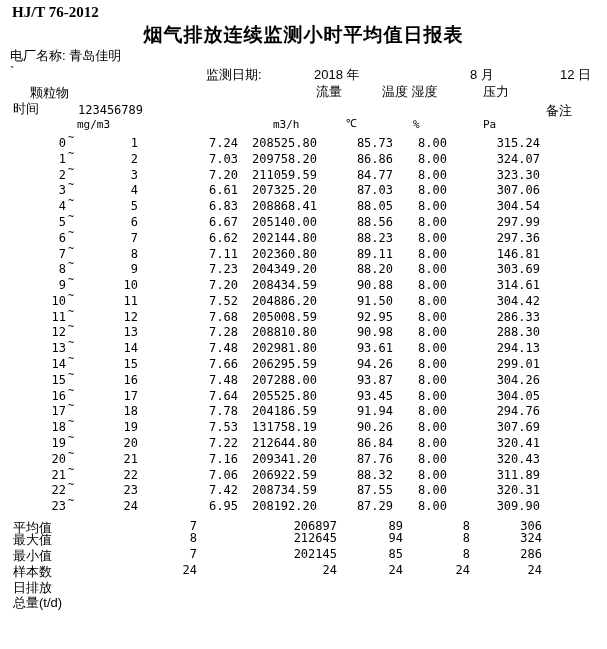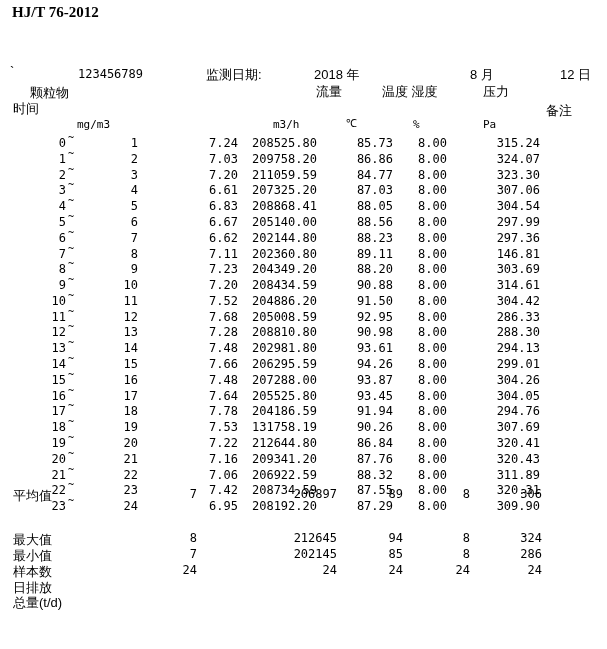--- a/index.html
+++ b/index.html
@@ -20,21 +20,21 @@
     font-weight: bold; font-size: 15px;
   }
   .title {
     left: 0; top: 22px; width: 607px;
     text-align: center;
     font-weight: bold; font-size: 19px;
     letter-spacing: 1px;
   }
   .lbl { font-size: 13px; }
   .unit { font-size: 11px; font-family: "DejaVu Sans Mono", monospace; }
-  .num  { font-family: "DejaVu Sans Mono", monospace; font-size: 12px; }
+  .num  { font-family: "DejaVu Sans Mono", monospace; font-size: 12px; margin-top: 36px; }
   .data-row, .sum-row { position: absolute; left: 0; width: 607px; height: 16px; }
   .cell { position: absolute; top: 0; text-align: right;
           font-family: "DejaVu Sans Mono", monospace; font-size: 12px; }
   .c-start { left: 16px;  width: 50px; }
   .c-tilde { left: 68px;  width: 12px; top: -4px; font-size: 10px; text-align: left; }
   .c-end   { left: 88px;  width: 50px; }
   .c-pm    { left: 173px; width: 65px; }
   .c-flow  { left: 222px; width: 95px; }
   .c-temp  { left: 328px; width: 65px; }
   .c-humid { left: 382px; width: 65px; }
@@ -46,21 +46,23 @@
   .s-temp  { left: 338px; width: 65px; }
   .s-humid { left: 405px; width: 65px; }
   .s-press { left: 477px; width: 65px; }
 </style>
 </head>
 <body>
 
 <div id="page">
 
   <div class="abs std">HJ/T 76-2012</div>
-
+  <div class="abs title">烟气排放连续监测小时平均值日报表</div>
+
+  <div class="abs lbl" style="left:10px; top:47px;">电厂名称: 青岛佳明</div>
 
   <div class="abs lbl" style="left:10px; top:64px;">`</div>
   <div class="abs num" style="left:78px; top:67px;">123456789</div>
   <div class="abs lbl" style="left:206px; top:66px;">监测日期:</div>
   <div class="abs lbl" style="left:314px; top:66px;">2018 年</div>
   <div class="abs lbl" style="left:470px; top:66px;">8 月</div>
   <div class="abs lbl" style="left:560px; top:66px;">12 日</div>
 
   <div class="abs lbl" style="left:30px; top:84px;">颗粒物</div>
   <div class="abs lbl" style="left:316px; top:83px;">流量</div>
@@ -311,21 +313,21 @@
     <span class="cell c-tilde">~</span>
     <span class="cell c-end">24</span>
     <span class="cell c-pm">6.95</span>
     <span class="cell c-flow">208192.20</span>
     <span class="cell c-temp">87.29</span>
     <span class="cell c-humid">8.00</span>
     <span class="cell c-press">309.90</span>
   </div>
     </div>
   <div id="summary-container">
-      <div class="sum-row" style="top: 487px;">
+      <div class="sum-row" style="top: 519px;">
     <span class="cell s-label">平均值</span>
     <span class="cell s-pm">7</span>
     <span class="cell s-flow">206897</span>
     <span class="cell s-temp">89</span>
     <span class="cell s-humid">8</span>
     <span class="cell s-press">306</span>
   </div>
       <div class="sum-row" style="top: 531.29px;">
     <span class="cell s-label">最大值</span>
     <span class="cell s-pm">8</span>

